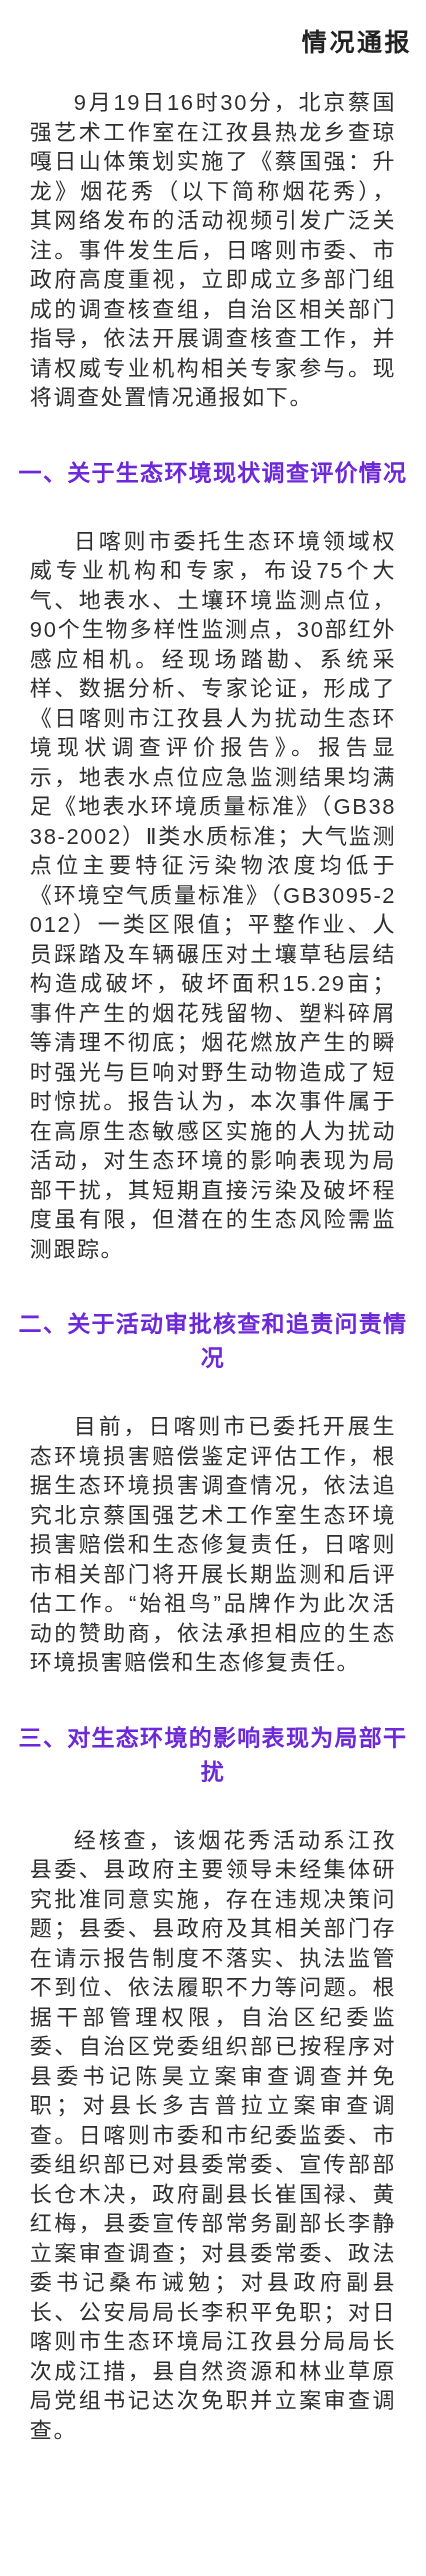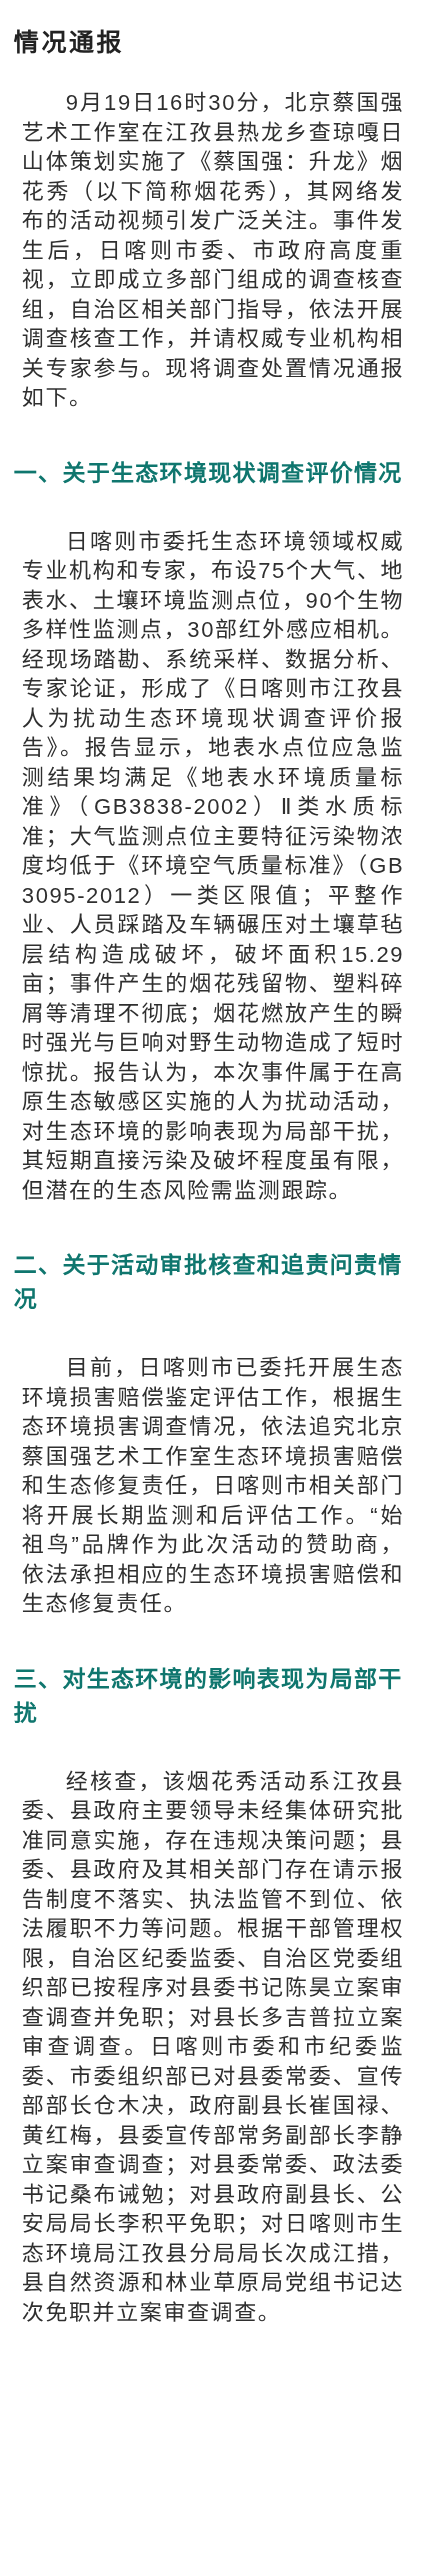--- a/index.html
+++ b/index.html
@@ -15,39 +15,40 @@
     overflow: hidden;
   }
   .doc {
     padding: 11.8px 13.8px 0 13.8px;
     box-sizing: border-box;
   }
   .doc-title {
     font-size: 25px;
     font-weight: bold;
     color: #222222;
-    text-align: left;
+    text-align: right;
     letter-spacing: 2.6px;
     margin: 10.5px 0 0 0;
   }
   .para {
     font-size: 22px;
     line-height: 29.5px;
     letter-spacing: 1.6px;
     text-align: justify;
     text-justify: inter-character;
     word-break: break-all;
     text-indent: 2em;
     color: #2f2f2f;
-    margin: 30px 8px;
+    margin: 30px 16px;
   }
   .section-heading {
     font-size: 23px;
     font-weight: bold;
-    color: #0f766e;
+    color: #6d28d9;
+    text-align: center;
     letter-spacing: 1.3px;
     margin: 41px 0 39px 0;
   }
 </style>
 </head>
 <body>
 
 <main class="doc">
 
   <h1 class="doc-title">情况通报</h1>

